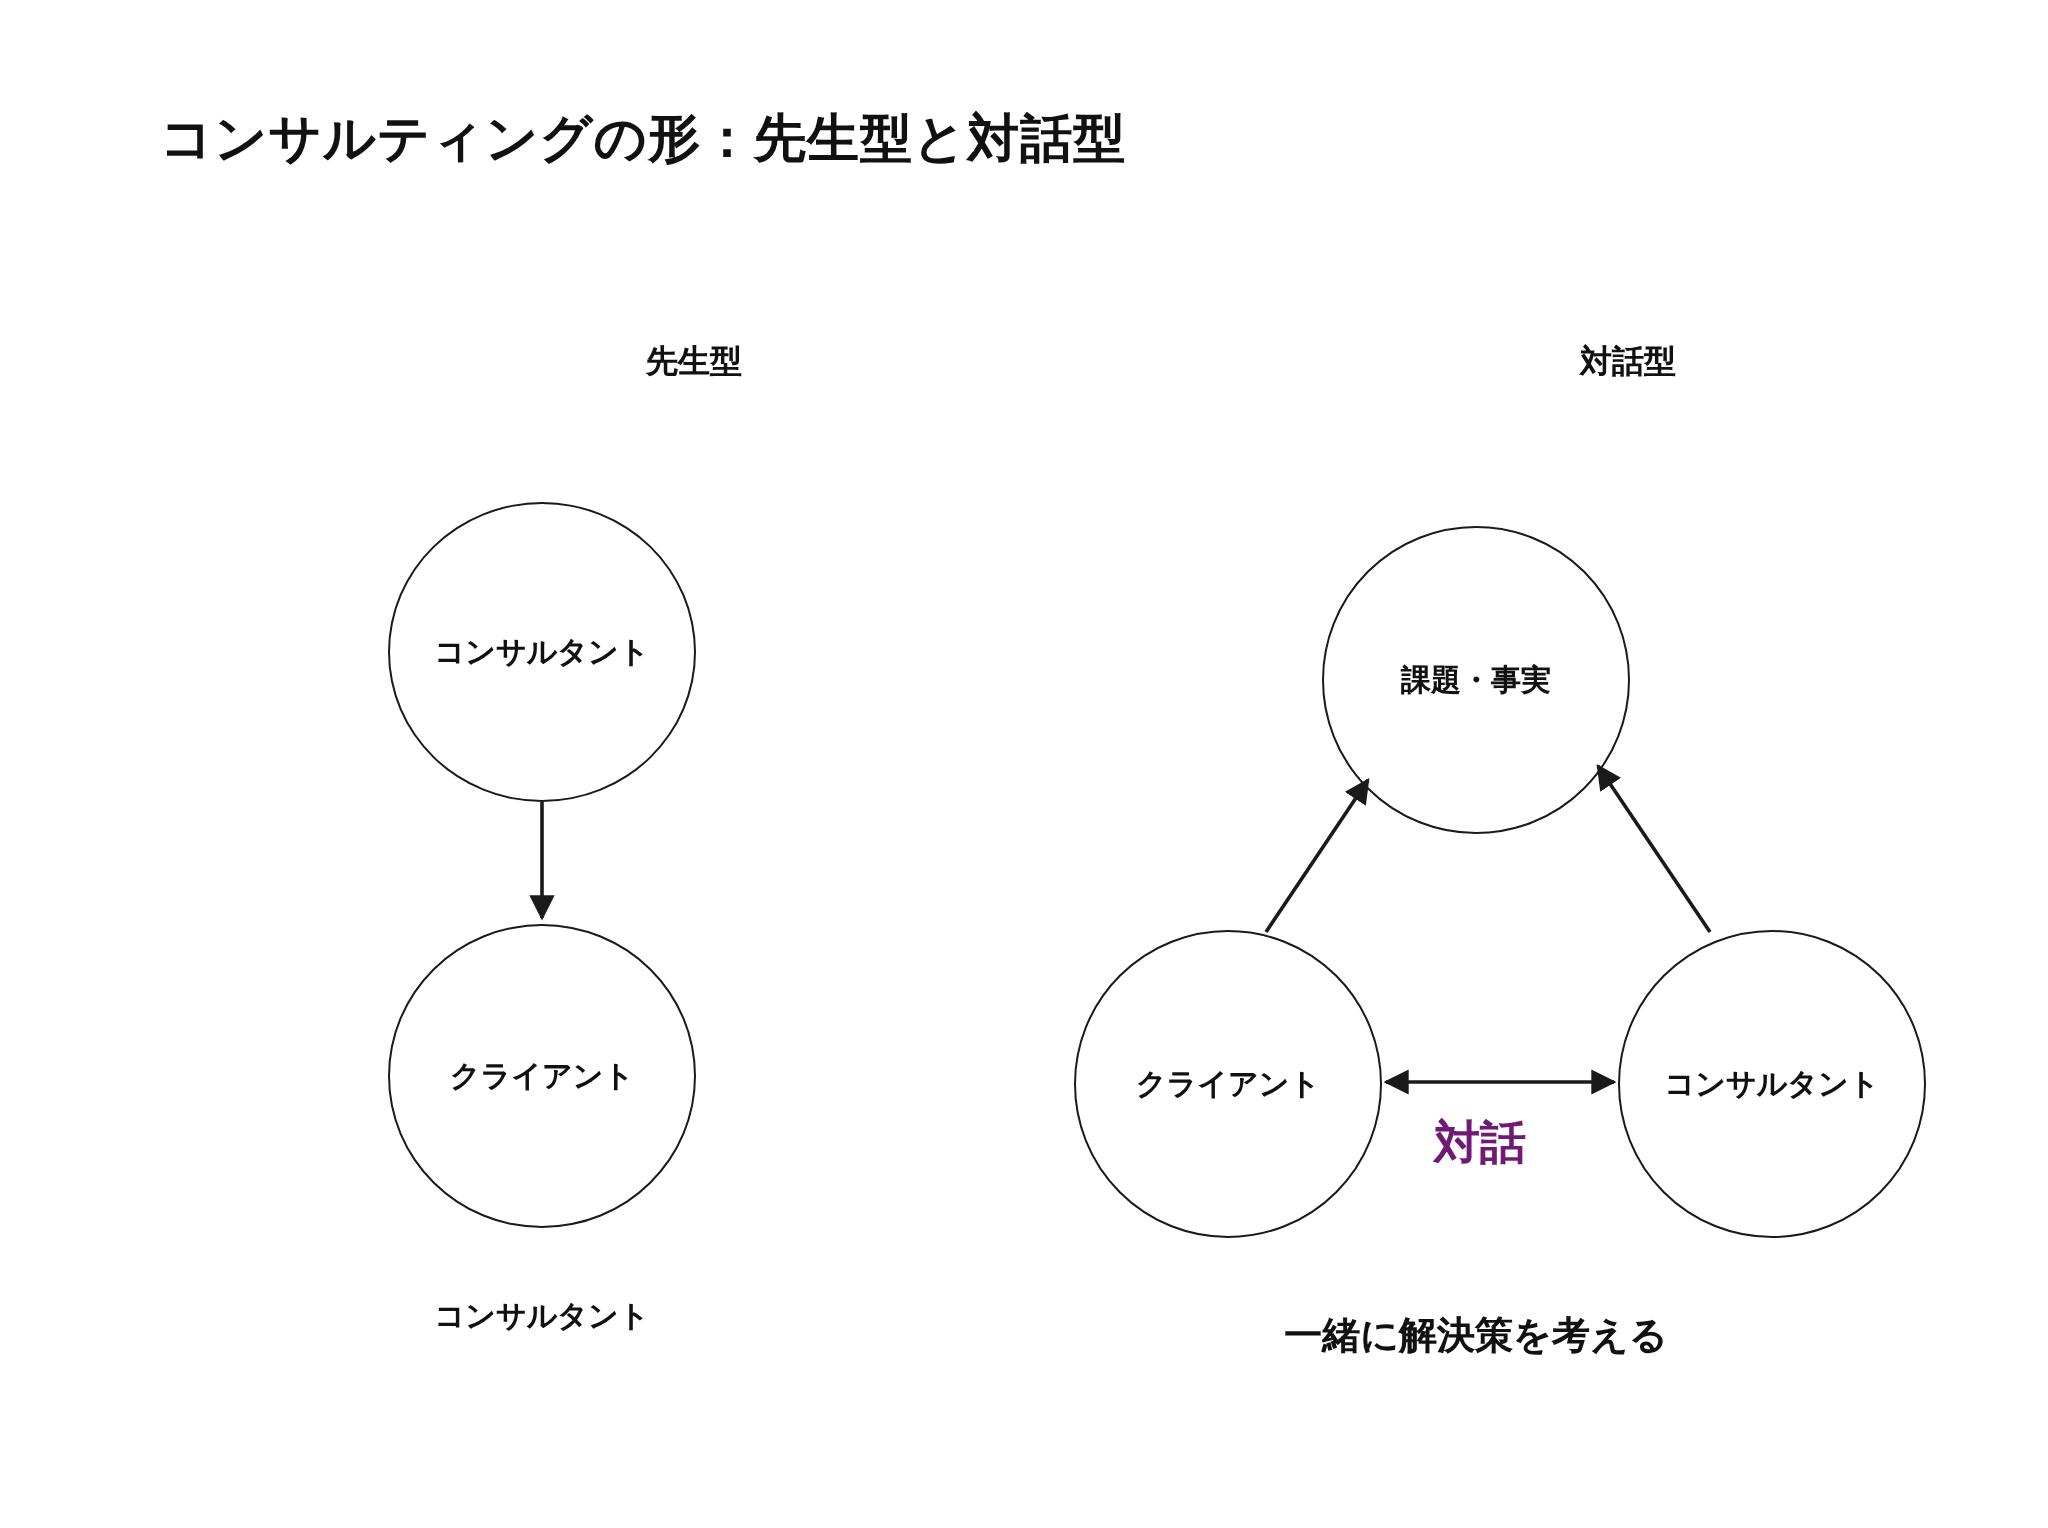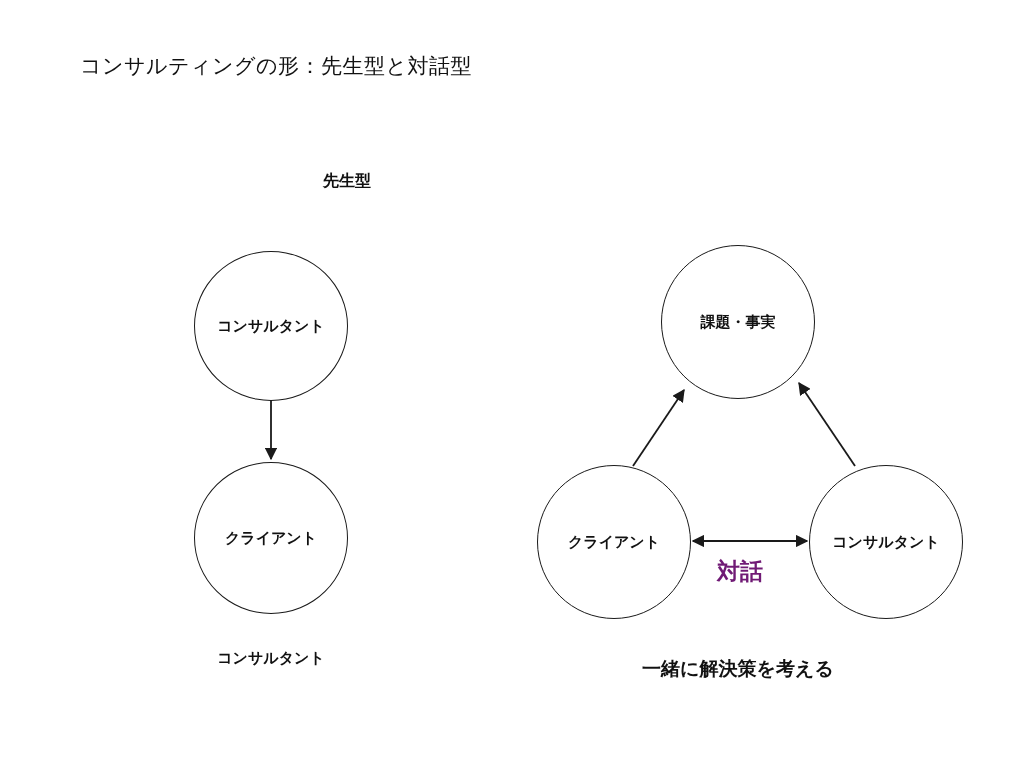--- a/index.html
+++ b/index.html
@@ -20,22 +20,22 @@
   .slide {
     position: absolute;
     inset: 0;
   }
 
   
   .title {
     position: absolute;
     left: 80px;
     top: 52px;
-    font-size: 21px;
-    font-weight: normal;
+    font-size: 26px;
+    font-weight: bold;
     letter-spacing: 0.5px;
     color: #111111;
     white-space: nowrap;
   }
 
   
   .col-heading {
     position: absolute;
     font-size: 16px;
     font-weight: bold;
@@ -63,21 +63,21 @@
     color: #111111;
     white-space: nowrap;
     line-height: 1;
   }
 
   
   #node-left-consultant { left: 194px; top: 251px; width: 154px; height: 150px; }
   #node-left-client     { left: 194px; top: 462px; width: 154px; height: 152px; }
 
   
-  #node-right-issue      { left: 661px; top: 245px; width: 154px; height: 154px; text-align: center; }
+  #node-right-issue      { left: 661px; top: 263px; width: 154px; height: 154px; text-align: center; }
   #node-right-client     { left: 537px; top: 465px; width: 154px; height: 154px; }
   #node-right-consultant { left: 809px; top: 465px; width: 154px; height: 154px; }
 
   
   .arrow-layer {
     position: absolute;
     left: 0; top: 0;
     width: 1024px;
     height: 764px;
     pointer-events: none;
@@ -135,20 +135,21 @@
   </div>
 
   <div class="node" id="node-left-client">
     <span class="node-label">クライアント</span>
   </div>
 
   <div class="caption" id="caption-left">
     <span class="caption-line">コンサルタント</span>
   </div>
 
+  <div class="col-heading" id="heading-right">対話型</div>
 
   <div class="node" id="node-right-issue">
     <span class="node-label">課題・事実</span>
   </div>
 
   <div class="node" id="node-right-client">
     <span class="node-label">クライアント</span>
   </div>
 
   <div class="node" id="node-right-consultant">

